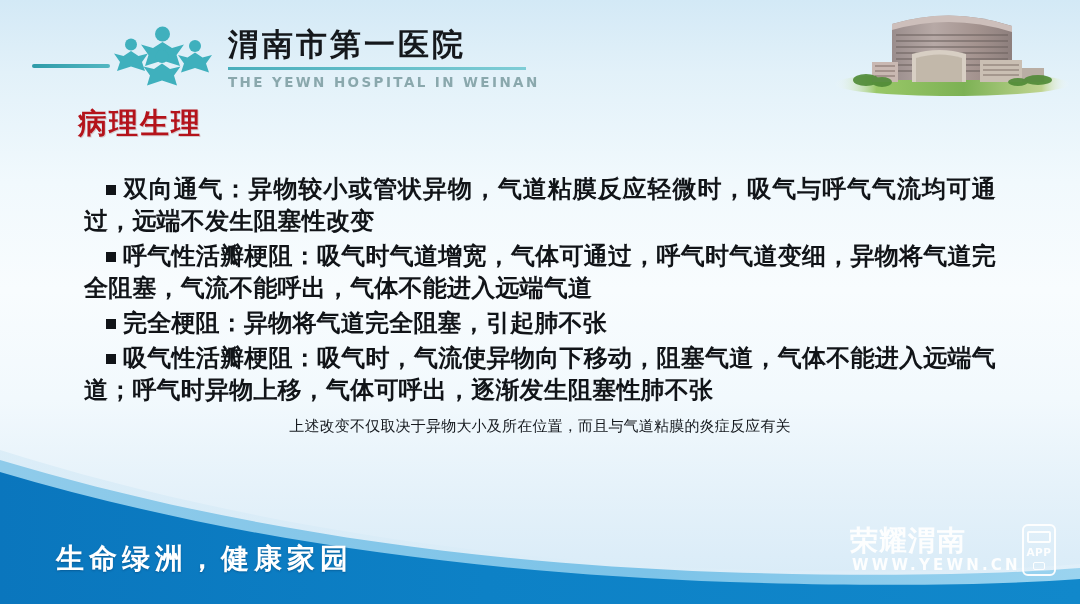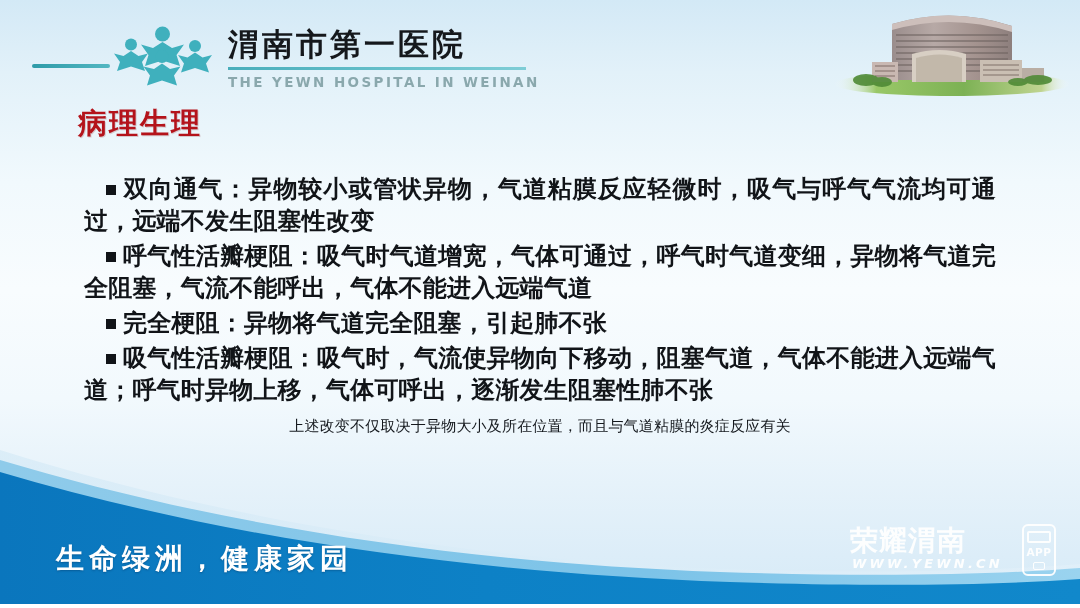--- a/index.html
+++ b/index.html
@@ -104,22 +104,22 @@
     position:absolute; right:18px; bottom:16px;
     width:212px; height:66px;
   }
   .wm-cn {
     position:absolute; left:0; top:0;
     font-size:28px; font-weight:700; color:#ffffff;
     letter-spacing:1px; opacity:.95; white-space:nowrap;
   }
   .wm-url {
     position:absolute; left:2px; top:34px;
-    font-size:13px; font-weight:700; color:#ffffff;
-    letter-spacing:3.2px; opacity:.95; white-space:nowrap;font-style:italic;
+    font-size:15px; font-weight:700; color:#ffffff;
+    letter-spacing:3.2px; opacity:.95; white-space:nowrap;
   }
   .wm-phone {
     position:absolute; right:6px; top:2px;
     width:34px; height:52px;
     border:2.5px solid #ffffff; border-radius:6px; opacity:.95;
   }
   .wm-phone .scr {
     position:absolute; left:3px; top:5px; right:3px; height:12px;
     border:2px solid #ffffff; border-radius:2px;
   }

